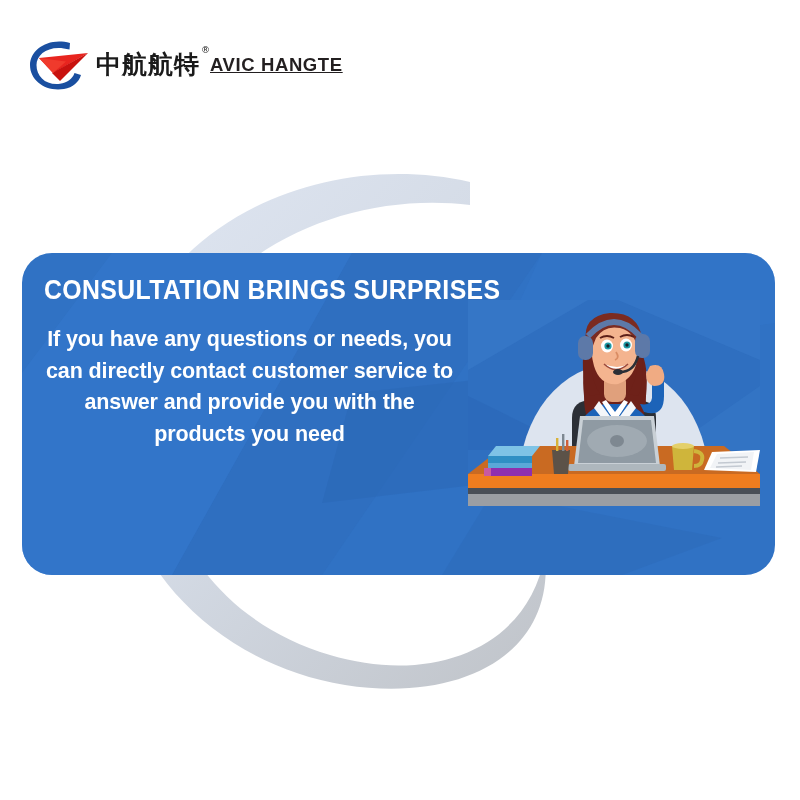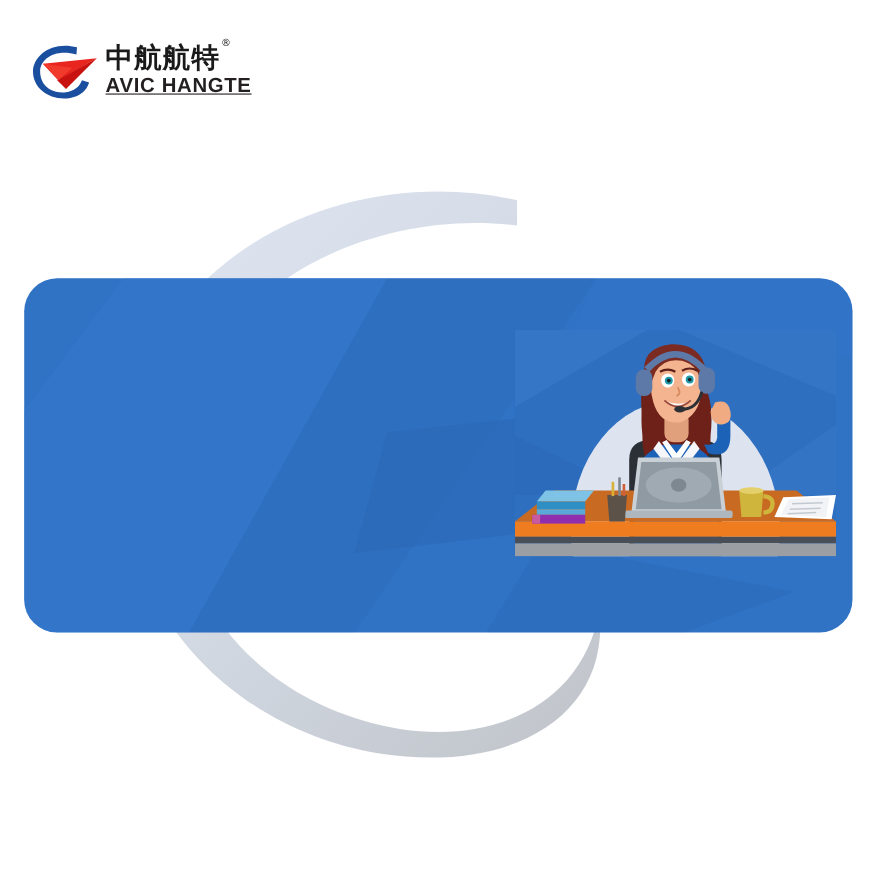--- a/index.html
+++ b/index.html
@@ -45,21 +45,21 @@
   }
   #logo-mark {
     width: 66px;
     height: 58px;
     flex: 0 0 auto;
     position: relative;
   }
   #logo-text {
     margin-left: 4px;
     display: flex;
-    flex-direction: column;
+    flex-direction: row;
     justify-content: flex-start;
     line-height: 1;
   }
   #logo-cn {
     font-family: "DejaVu Sans", sans-serif;
     font-size: 25px;
     font-weight: bold;
     color: #1a1a1a;
     letter-spacing: 1px;
     white-space: nowrap;
@@ -208,20 +208,24 @@
     <svg id="card-facets" viewBox="0 0 753 322" preserveAspectRatio="none" xmlns="http://www.w3.org/2000/svg">
       <path d="M 90 0 L 330 0 L 150 322 L 0 322 L 0 120 Z" fill="#3578ce" opacity="0.55"></path>
       <path d="M 330 0 L 520 0 L 300 322 L 150 322 Z" fill="#2d6cbb" opacity="0.5"></path>
       <path d="M 330 140 L 520 120 L 470 230 L 300 250 Z" fill="#2a66b4" opacity="0.45"></path>
       <path d="M 520 0 L 753 0 L 753 70 L 470 110 Z" fill="#3578ce" opacity="0.35"></path>
       <path d="M 470 240 L 700 285 L 600 322 L 420 322 Z" fill="#2a66b4" opacity="0.35"></path>
     </svg>
 
     <div id="card-inner">
 
+      <div id="text-block">
+        <div id="headline">CONSULTATION BRINGS SURPRISES</div>
+        <div id="body-copy">If you have any questions or needs, you can directly contact customer service to answer and provide you with the products you need</div>
+      </div>
 
       <div id="illustration">
         <svg width="292" height="206" viewBox="0 0 292 206" xmlns="http://www.w3.org/2000/svg">
           <defs>
             <clipPath id="panelClip">
                 <rect x="0" y="0" width="292" height="206"></rect>
               </clipPath>
           </defs>
           <g clip-path="url(#panelClip)">
 

